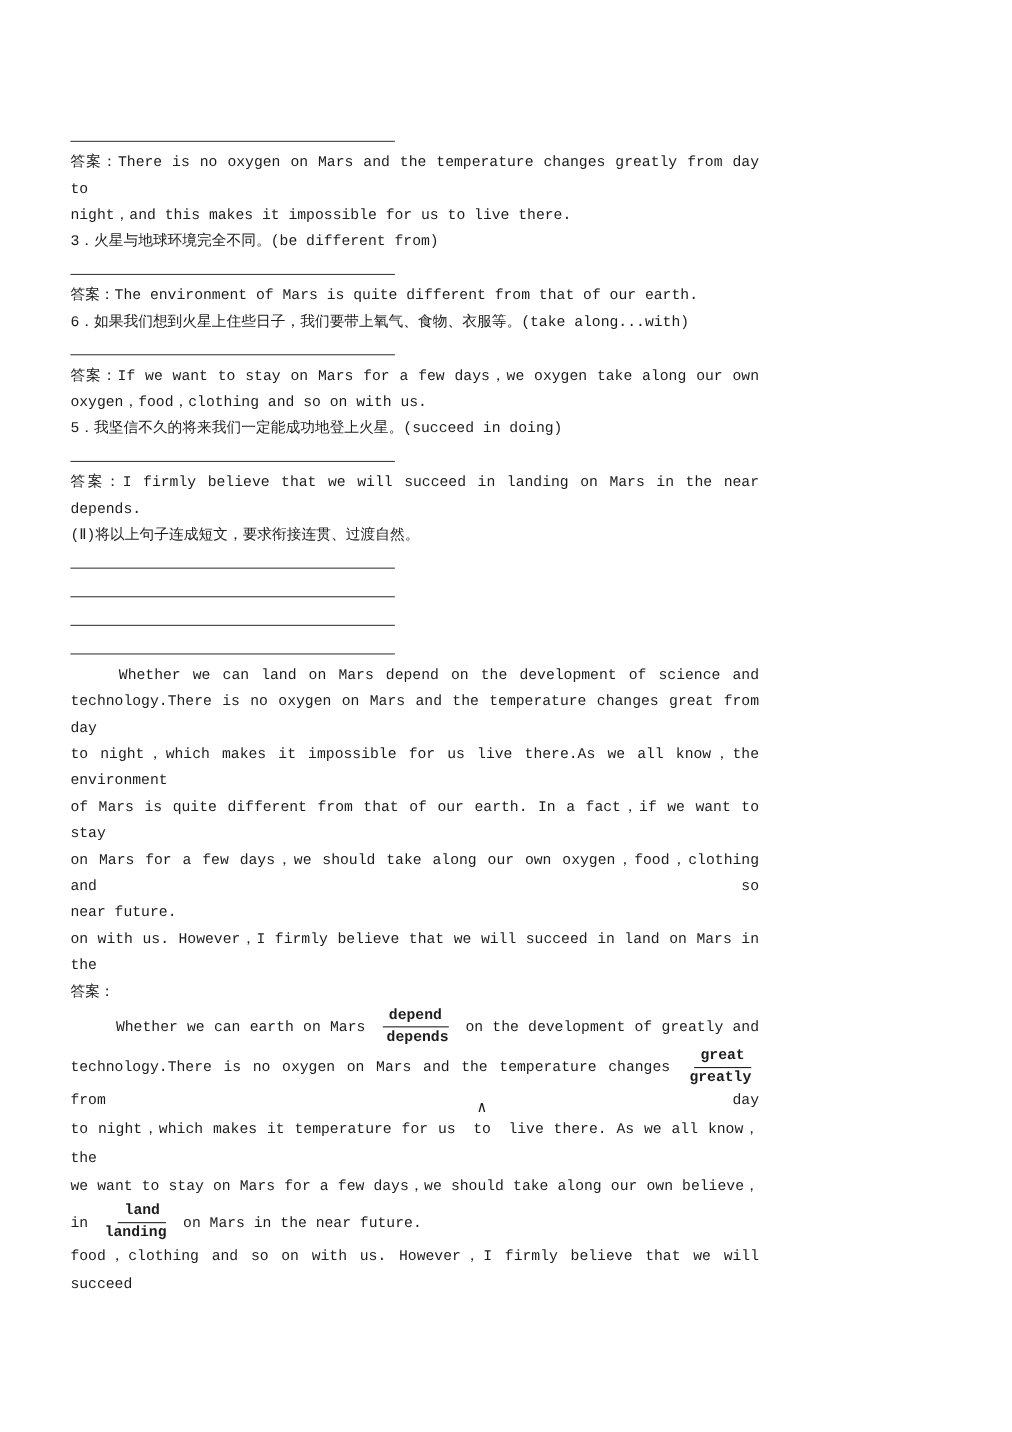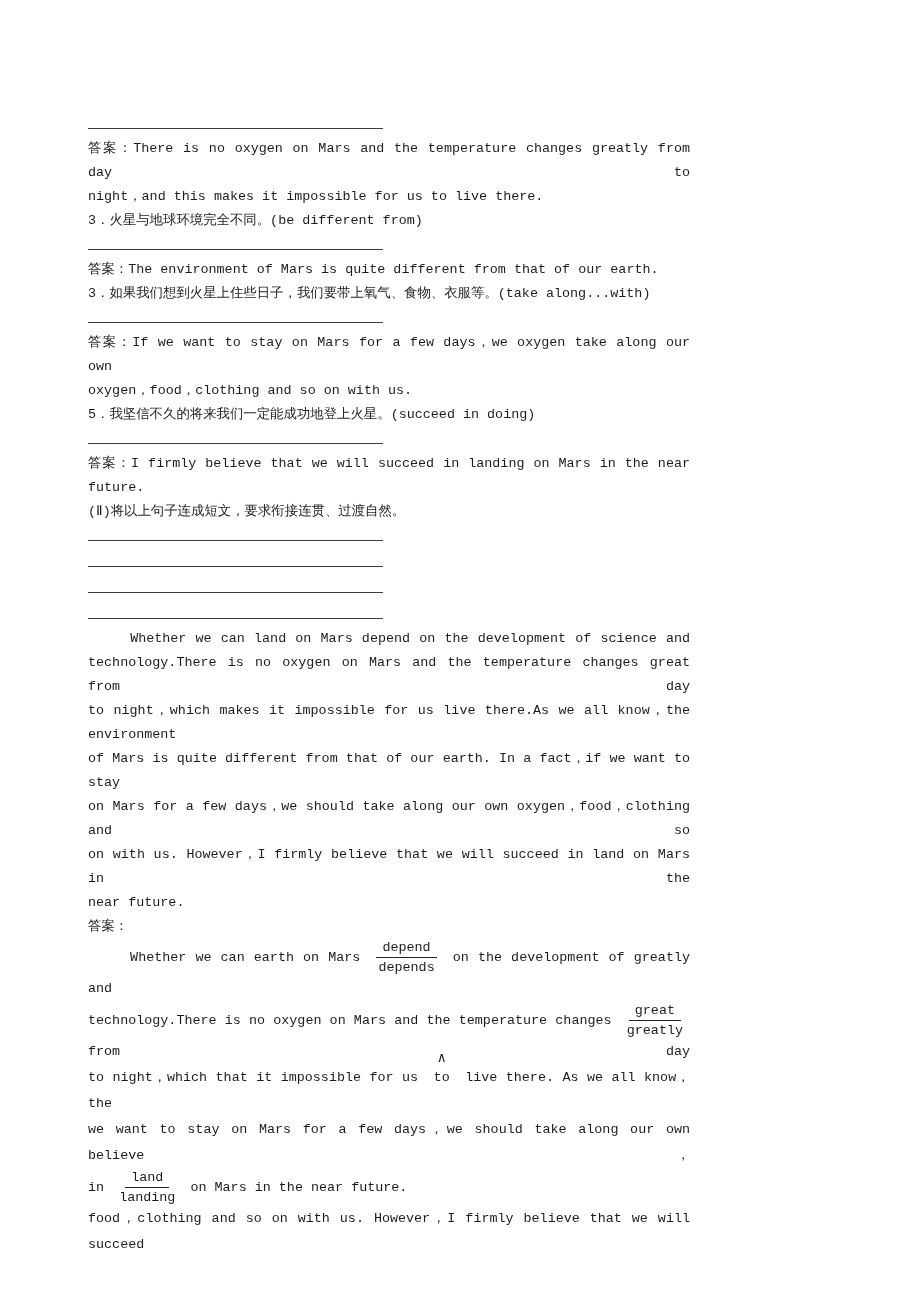--- a/index.html
+++ b/index.html
@@ -10,21 +10,21 @@
     overflow: hidden;
     font-family: "Liberation Mono", "DejaVu Sans Mono", monospace;
     font-size: 13.4px;
     color: #1c1c1c;
     -webkit-font-smoothing: antialiased;
   }
   .doc {
     box-sizing: border-box;
     width: 824px;
     height: 1302px;
-    padding: 116px 134px 0 88px;
+    padding: 116px 134px 0 64px;
   }
   
   .rule {
     height: 12px;
     width: 295px;
     border-bottom: 1px solid #3d3d3d;
     margin-bottom: 8px;
   }
   .rule + .rule { margin-top: 13px; }
   .tblock { margin: 0; }
@@ -38,24 +38,25 @@
     text-align: justify;
     text-align-last: justify;
   }
   .corrected .tline { line-height: 26px; }
   .indent { display: inline-block; width: 33px; }
   .gap { display: inline-block; width: 35px; }
   
   .frac {
     display: inline-flex;
     flex-direction: column;
-    align-items: center;
+    align-items: flex-end;
     vertical-align: middle;
     line-height: 17px;
     margin: 0 7px;
+    font-weight: bold;
   }
   .frac-top { border-bottom: 1px solid #222; padding: 0 6px 1px; }
   .frac-bottom { padding-top: 1px; }
   
   .ins {
     position: relative;
     display: inline-block;
     margin: 0 7px;
   }
   .ins .caret {
@@ -84,64 +85,64 @@
         <div class="tline"><span>night，and this makes it impossible for us to live there.</span></div>
       </div>
       <div class="tblock">
         <div class="tline"><span>3．火星与地球环境完全不同。(be different from)</span></div>
       </div>
       <div class="rule"></div>
       <div class="tblock">
         <div class="tline"><span>答案：The environment of Mars is quite different from that of our earth.</span></div>
       </div>
       <div class="tblock">
-        <div class="tline"><span>3．如果我们想到火星上住些日子，我们要带上氧气、食物、衣服等。(take along...with)</span></div>
+        <div class="tline"><span>6．如果我们想到火星上住些日子，我们要带上氧气、食物、衣服等。(take along...with)</span></div>
       </div>
       <div class="rule"></div>
       <div class="tblock">
         <div class="tline full"><span>答案：If we want to stay on Mars for a few days，we oxygen take along our own</span></div>
         <div class="tline"><span>oxygen，food，clothing and so on with us.</span></div>
       </div>
       <div class="tblock">
         <div class="tline"><span>5．我坚信不久的将来我们一定能成功地登上火星。(succeed in doing)</span></div>
       </div>
       <div class="rule"></div>
       <div class="tblock">
         <div class="tline full"><span>答案：I firmly believe that we will succeed in landing on Mars in the near</span></div>
-        <div class="tline"><span>future.</span></div>
+        <div class="tline"><span>depends.</span></div>
       </div>
       <div class="tblock">
         <div class="tline"><span>(Ⅱ)将以上句子连成短文，要求衔接连贯、过渡自然。</span></div>
       </div>
       <div class="rule"></div>
       <div class="rule"></div>
       <div class="rule"></div>
       <div class="rule"></div>
       <div class="tblock">
         <div class="tline full"><span class="indent"></span> <span>Whether we can land on Mars depend on the development of science and</span></div>
         <div class="tline full"><span>technology.There is no oxygen on Mars and the temperature changes great from day</span></div>
         <div class="tline full"><span>to night，which makes it impossible for us live there.As we all know，the environment</span></div>
         <div class="tline full"><span>of Mars is quite different from that of our earth. In a fact，if we want to stay</span></div>
         <div class="tline full"><span>on Mars for a few days，we should take along our own oxygen，food，clothing and so</span></div>
+        <div class="tline"><span>near future.</span></div>
         <div class="tline full"><span>on with us. However，I firmly believe that we will succeed in land on Mars in the</span></div>
-        <div class="tline"><span>near future.</span></div>
       </div>
       <div class="tblock">
         <div class="tline"><span>答案：</span></div>
       </div>
       <div class="tblock corrected">
         <div class="tline full"><span class="indent"></span> <span>Whether we can earth on Mars</span> <span class="frac">
             <span class="frac-top">depend</span>
             <span class="frac-bottom">depends</span>
           </span> <span>on the development of greatly and</span></div>
         <div class="tline full"><span>technology.There is no oxygen on Mars and the temperature changes</span> <span class="frac">
             <span class="frac-top">great</span>
             <span class="frac-bottom">greatly</span>
           </span> <span>from day</span></div>
-        <div class="tline full"><span>to night，which that it impossible for us</span> <span class="ins"><span class="caret">∧</span><span class="ins-word">to</span></span> <span>live there. As we all know，the</span></div>
+        <div class="tline full"><span>to night，which makes it temperature for us</span> <span class="ins"><span class="caret">∧</span><span class="ins-word">to</span></span> <span>live there. As we all know，the</span></div>
         <div class="tline full"><span>we want to stay on Mars for a few days，we should take along our own believe，</span></div>
         <div class="tline"><span>in</span> <span class="frac">
             <span class="frac-top">land</span>
             <span class="frac-bottom">landing</span>
           </span> <span>on Mars in the near future.</span></div>
         <div class="tline full"><span>food，clothing and so on with us. However，I firmly believe that we will succeed</span></div>
       </div>
     </div>
 </div>
 

